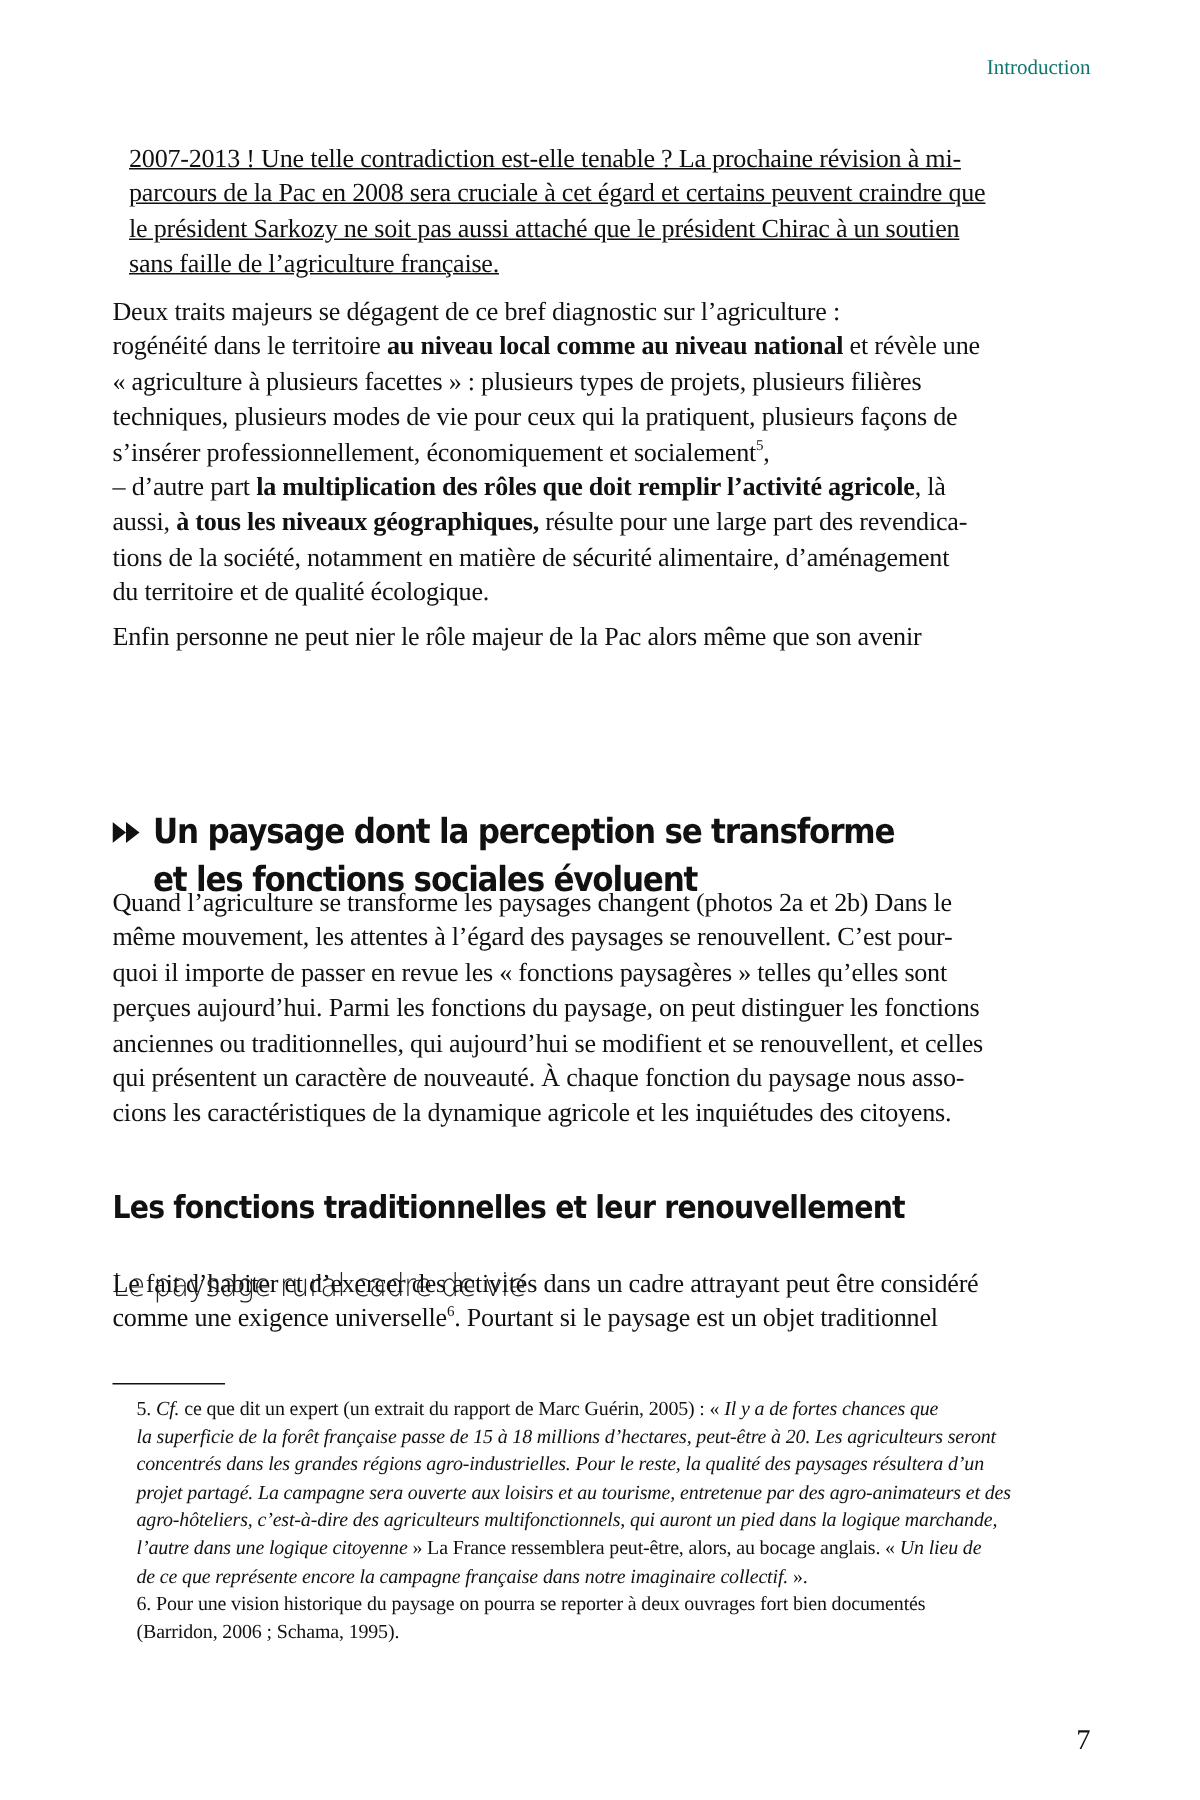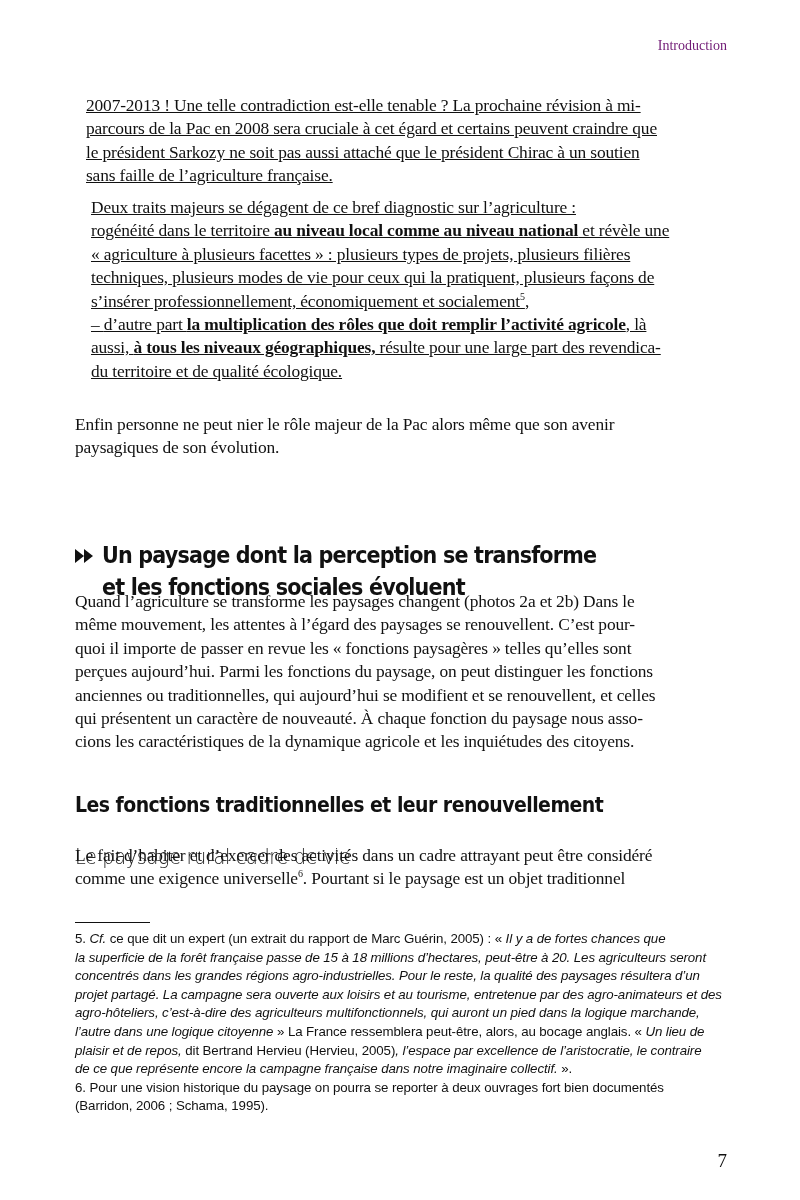--- a/index.html
+++ b/index.html
@@ -1,27 +1,27 @@
 <!DOCTYPE html>
 <html><head>
   <meta charset="utf-8">
   <style>
     html, body { margin: 0; padding: 0; background: #ffffff; }
     body { width: 800px; height: 1200px; position: relative; overflow: hidden; color: #111; }
     .page { position: absolute; left: 75px; top: 0; width: 652px; }
     .running-head {
       position: absolute; right: 73px; top: 38px;
-      font-family: "Liberation Serif", serif; font-size: 14px; color: #701a75;
+      font-family: "Liberation Serif", serif; font-size: 14px; color: #0f766e;
     }
     .body-text {
       font-family: "Liberation Serif", serif; font-size: 17.4px; line-height: 23.4px;
       text-align: justify; margin: 0; letter-spacing: -0.15px;
     }
     .p1 { position: absolute; top: 94px; left: 11px; width: 652px; text-decoration: underline; }
-    .p2 { position: absolute; top: 196px; left: 16px; width: 652px; text-decoration: underline; }
+    .p2 { position: absolute; top: 196px; left: 0; width: 652px; }
     .p3 { position: absolute; top: 413px; left: 0; width: 652px; }
     .p4 { position: absolute; top: 590px; left: 0; width: 652px; }
     .p5 { position: absolute; top: 844px; left: 0; width: 652px; }
     .line { display: block; }
     .line-last { text-align-last: left; }
     b { font-weight: bold; }
     sup { font-size: 10px; line-height: 0; vertical-align: super; }
     .h2 {
       position: absolute; top: 520px; left: 0; width: 640px;
       font-family: "DejaVu Sans", sans-serif; font-weight: bold; font-size: 23px;
@@ -34,22 +34,22 @@
       font-family: "DejaVu Sans", sans-serif; font-size: 21px; line-height: 28px;
       letter-spacing: -0.6px; transform: scaleX(0.9); transform-origin: left top;
     }
     .h4 {
       position: absolute; top: 815px; left: 0;
       font-family: "DejaVu Sans", sans-serif; font-weight: 300; font-size: 21px; line-height: 28px;
       letter-spacing: -0.4px; color: #222; transform: scaleX(0.92); transform-origin: left top;
     }
     .rule { position: absolute; top: 922px; left: 0; width: 75px; border-top: 1px solid #111; }
     .notes {
-      position: absolute; top: 930px; left: 0; width: 652px;
-      font-family: Liberation Sans, sans-serif; font-size: 13.3px; line-height: 18.6px;
+      position: absolute; top: 930px; left: 16px; width: 652px;
+      font-family: Liberation Serif, serif; font-size: 13.3px; line-height: 18.6px;
       text-align: justify; letter-spacing: -0.1px;
     }
     .notes p { margin: 0; }
     .notes .line { display: block; }
     i { font-style: italic; }
     .folio {
       position: absolute; right: 73px; top: 1150px;
       font-family: "Liberation Serif", serif; font-size: 19px; font-weight: normal;
     }
   </style>
@@ -68,26 +68,26 @@
   </p>
 
   <div class="body-text p2">
     <span class="line">Deux traits majeurs se dégagent de ce bref diagnostic sur l’agriculture :</span>
     <span class="line"><span>rogénéité dans le territoire </span><b>au niveau local comme au niveau national</b><span> et révèle une</span></span>
     <span class="line">« agriculture à plusieurs facettes » : plusieurs types de projets, plusieurs filières</span>
     <span class="line">techniques, plusieurs modes de vie pour ceux qui la pratiquent, plusieurs façons de</span>
     <span class="line line-last"><span>s’insérer professionnellement, économiquement et socialement</span><sup>5</sup><span>,</span></span>
     <span class="line"><span>– </span><span>d’autre part </span><b>la multiplication des rôles que doit remplir l’activité agricole</b><span>, là</span></span>
     <span class="line"><span>aussi, </span><b>à tous les niveaux géographiques,</b><span> résulte pour une large part des revendica-</span></span>
+    <span class="line">tions de la société, notamment en matière de sécurité alimentaire, d’aménagement</span>
     <span class="line line-last">du territoire et de qualité écologique.</span>
   </div>
 
   <p class="body-text p3">
     <span class="line">Enfin personne ne peut nier le rôle majeur de la Pac alors même que son avenir</span>
-    <span class="line line-last">paysagiques de son évolution.</span>
   </p>
 
   <h2 class="h2">
     <span class="arrow">
       <svg width="22" height="14" viewBox="0 0 22 14" style="vertical-align:0px">
         <polygon points="0,0 10,7 0,14" fill="#111"></polygon>
         <polygon points="10,0 20,7 10,14" fill="#111"></polygon>
       </svg>
     </span><span>Un paysage dont la perception se transforme</span>
     <span class="indent">et les fonctions sociales évoluent</span>
@@ -115,21 +115,20 @@
   <div class="rule"></div>
 
   <div class="notes">
     <p>
       <span class="line"><span>5. </span><i>Cf.</i><span> ce que dit un expert (un extrait du rapport de Marc Guérin, 2005) : « </span><i>Il y a de fortes chances que</i></span>
       <span class="line"><i>la superficie de la forêt française passe de 15 à 18 millions d’hectares, peut-être à 20. Les agriculteurs seront</i></span>
       <span class="line"><i>concentrés dans les grandes régions agro-industrielles. Pour le reste, la qualité des paysages résultera d’un</i></span>
       <span class="line"><i>projet partagé. La campagne sera ouverte aux loisirs et au tourisme, entretenue par des agro-animateurs et des</i></span>
       <span class="line"><i>agro-hôteliers, c’est-à-dire des agriculteurs multifonctionnels, qui auront un pied dans la logique marchande,</i></span>
       <span class="line"><i>l’autre dans une logique citoyenne</i><span> » La France ressemblera peut-être, alors, au bocage anglais. « </span><i>Un lieu de</i></span>
-      <span class="line"><i>plaisir et de repos,</i><span> dit Bertrand Hervieu (Hervieu, 2005)</span><i>, l’espace par excellence de l’aristocratie, le contraire</i></span>
       <span class="line line-last"><i>de ce que représente encore la campagne française dans notre imaginaire collectif.</i><span> ».</span></span>
     </p>
     <p>
       <span class="line">6. Pour une vision historique du paysage on pourra se reporter à deux ouvrages fort bien documentés</span>
       <span class="line line-last">(Barridon, 2006 ; Schama, 1995).</span>
     </p>
   </div>
 
 </div>
 

